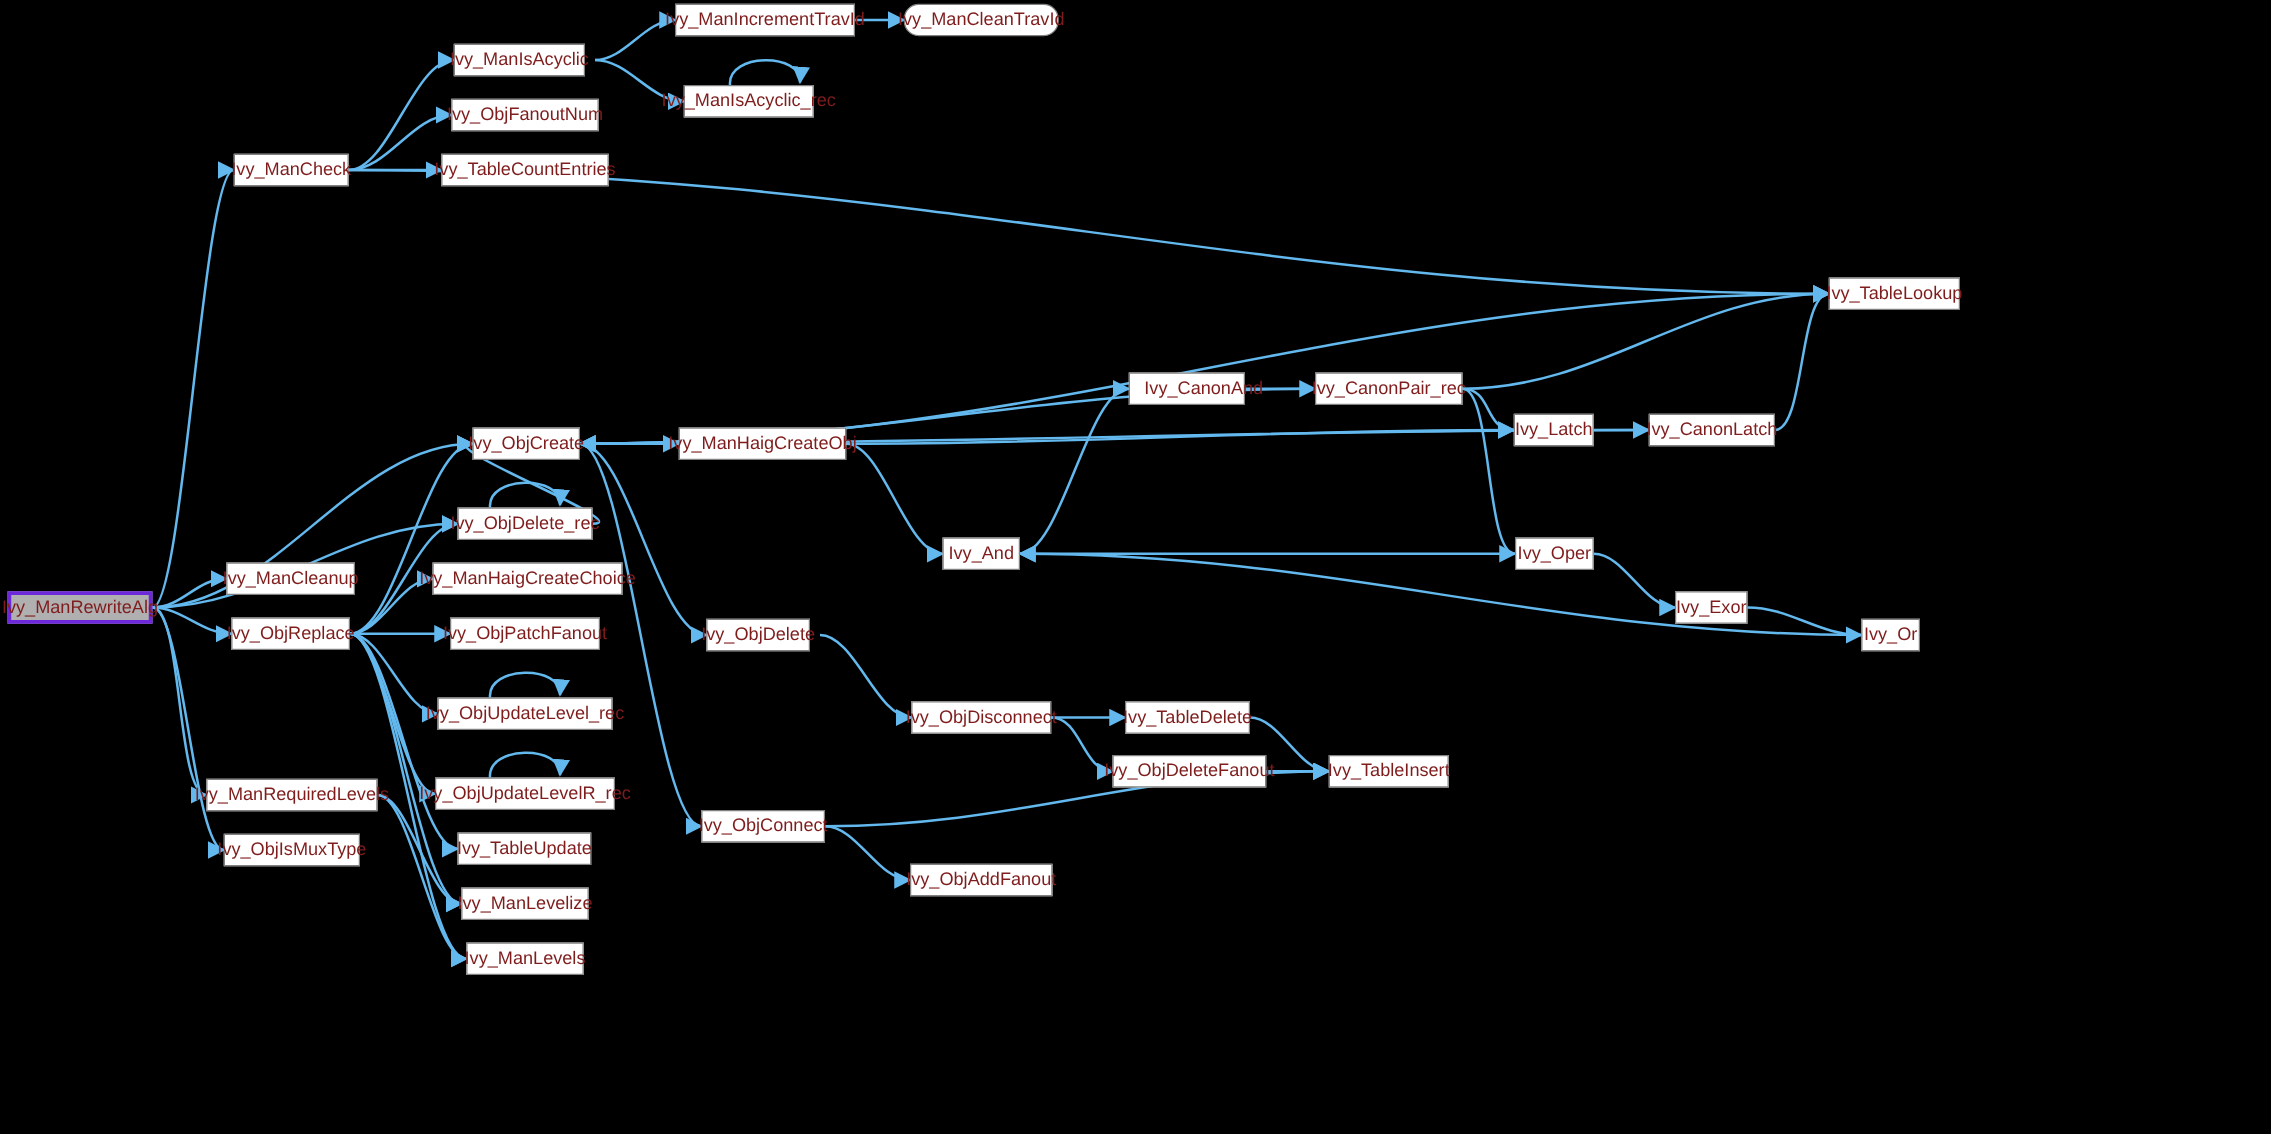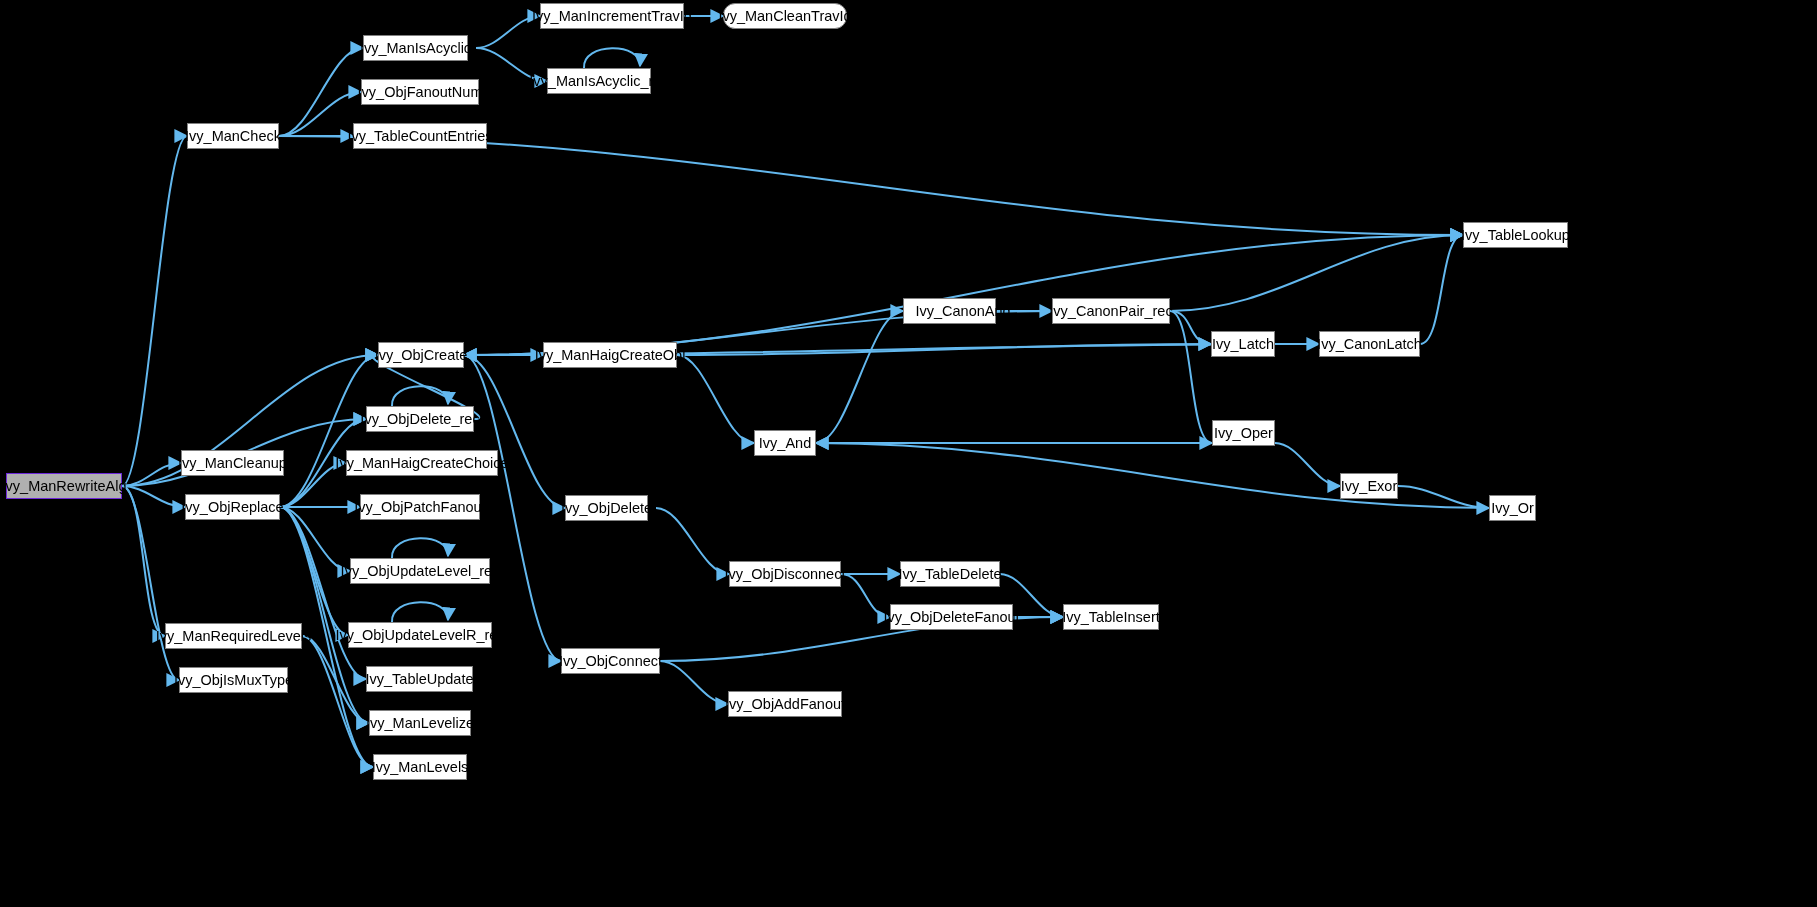--- a/index.html
+++ b/index.html
@@ -21,34 +21,34 @@
     top: 0;
     width: 1817px;
     height: 907px;
     pointer-events: none;
   }
   .node {
     position: absolute;
     box-sizing: border-box;
     background: #ffffff;
     border: 1px solid #808080;
-    color: #000000;
+    color: #7f1d1d;
     font-size: 14.5px;
     line-height: 1;
     display: flex;
     align-items: center;
     justify-content: center;
     white-space: nowrap;
     padding: 0 7px;
     height: 26px;
     z-index: 5;
   }
   .node.root {
     background: #b0b0b0;
-    border: 1px solid #6d28d9;
+    border: 3px solid #6d28d9;
   }
   .node-label {
     display: block;
   }
 </style>
 </head>
 <body>
 
 <div id="graph-root">
   <svg id="edge-layer" viewBox="0 0 1817 907" xmlns="http://www.w3.org/2000/svg">
@@ -174,21 +174,21 @@
       </div>
       <div class="node" style="left: 181px; top: 450px; width: 103px;">
         <span class="node-label">Ivy_ManCleanup</span>
       </div>
       <div class="node" style="left: 185px; top: 494px; width: 95px;">
         <span class="node-label">Ivy_ObjReplace</span>
       </div>
       <div class="node" style="left: 754px; top: 430px; width: 62px;">
         <span class="node-label">Ivy_And</span>
       </div>
-      <div class="node" style="left: 1212px; top: 420px; width: 63px;">
+      <div class="node" style="left: 1212px; top: 430px; width: 63px;">
         <span class="node-label">Ivy_Oper</span>
       </div>
       <div class="node" style="left: 1340px; top: 473px; width: 58px;">
         <span class="node-label">Ivy_Exor</span>
       </div>
       <div class="node" style="left: 1489px; top: 495px; width: 47px;">
         <span class="node-label">Ivy_Or</span>
       </div>
       <div class="node" style="left: 565px; top: 495px; width: 83px;">
         <span class="node-label">Ivy_ObjDelete</span>

